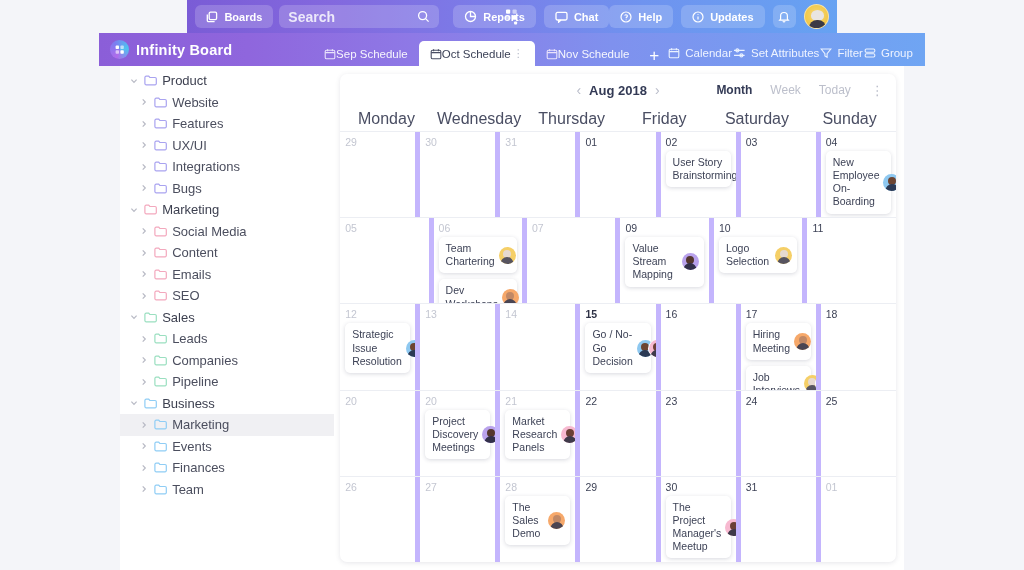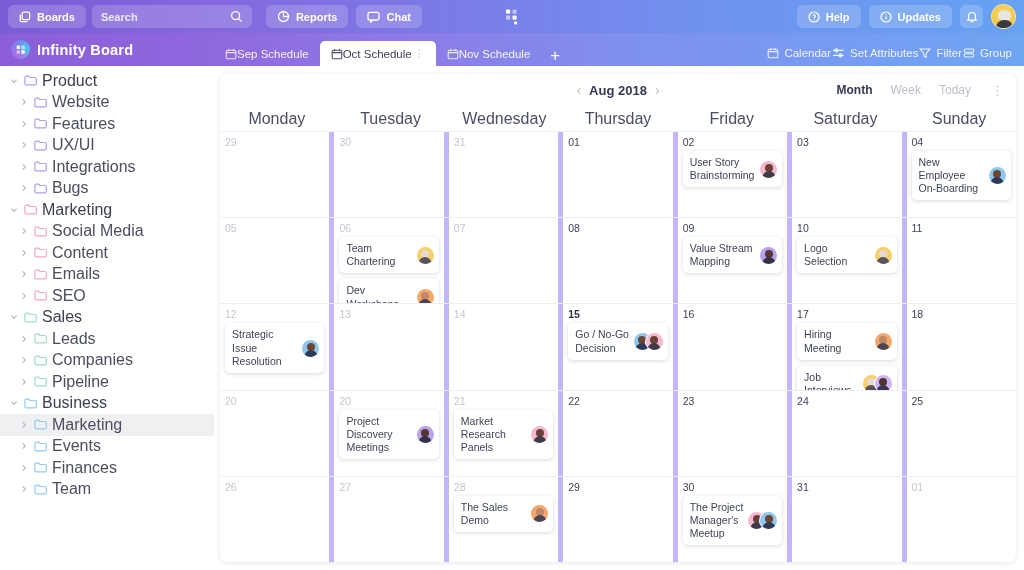--- a/index.html
+++ b/index.html
@@ -2,41 +2,41 @@
 <html><head>
 <meta charset="utf-8">
 <style>
   * { box-sizing: border-box; margin: 0; padding: 0; }
   html, body {
     width: 1024px; height: 570px;
     font-family: "Liberation Sans", sans-serif;
     background: #f4f5f9;
     overflow: hidden;
   }
-  #app { position: relative; width: 1024px; height: 570px; display: flex; flex-direction: column; }
+  #app { position: relative; width: 1024px; height: 570px; display: flex; flex-direction: column; align-items: center; }
 
   
   .topbar {
     height: 33px; flex: 0 0 33px;
     background: linear-gradient(90deg, #7a5cd6 0%, #8368de 22%, #7b7ce8 45%, #6f93ef 70%, #66a2f2 100%);
     display: flex; align-items: center; padding: 0 8px; position: relative;
   }
   .tb-btn {
     display: flex; align-items: center; gap: 6px;
     height: 23px; padding: 0 11px; border-radius: 6px;
     background: rgba(255,255,255,0.18);
     color: #fff; font-size: 11px; font-weight: bold; white-space: nowrap;
     cursor: pointer;
   }
   .tb-search {
     display: flex; align-items: center; justify-content: space-between;
     width: 160px; height: 23px; padding: 0 9px; border-radius: 6px;
     background: rgba(255,255,255,0.18); margin-left: 6px; cursor: text;
   }
-  .tb-search .ph { color: rgba(255,255,255,0.82); font-size: 11px; font-weight: bold; }
+  .tb-search .ph { color: rgba(255,255,255,0.82); font-size: 14px; font-weight: bold; }
   .tb-gap { margin-left: 14px; }
   .tb-right { margin-left: auto; display: flex; align-items: center; gap: 8px; }
   .bell { width: 23px; height: 23px; border-radius: 6px; background: rgba(255,255,255,0.18);
           display: flex; align-items: center; justify-content: center; cursor: pointer; }
   .avatar-top {
     width: 25px; height: 25px; border-radius: 50%;
     background: radial-gradient(circle at 50% 42%, #f7d774 0%, #f2c94c 62%, #edbb3c 100%);
     position: relative; overflow: hidden; cursor: pointer; border: 1px solid rgba(255,255,255,0.5);
   }
   .avatar-top::before { content:""; position:absolute; left:6px; top:5px; width:13px; height:11px;
@@ -80,21 +80,21 @@
   .body { flex: 1; display: flex; min-height: 0; background: #fff; }
 
   
   .sidebar { width: 214px; flex: 0 0 214px; background: #fff; padding-top: 4px; overflow: hidden; }
   .tree-row {
     display: flex; align-items: center; height: 21.5px; padding-left: 8px; cursor: pointer; gap: 5px;
   }
   .tree-row.selected { background: #f0f0f3; }
   .tree-row .caret { width: 11px; color: #b7b9c4; font-size: 9px; display: flex; align-items: center; justify-content: center; }
   .tree-row.child { padding-left: 18px; }
-  .tree-label { font-size: 16px; color: #4b4e5e; }
+  .tree-label { font-size: 13px; color: #4b4e5e; }
   .tree-row.root .tree-label { color: #3d4050; }
 
   
   .calwrap { flex: 1; padding: 8px 8px 8px 6px; min-width: 0; }
   .calendar {
     width: 100%; height: 100%; background: #fff; border-radius: 7px;
     box-shadow: 0 1px 5px rgba(60,64,90,0.13); display: flex; flex-direction: column; overflow: hidden;
   }
   .cal-top { height: 32px; flex: 0 0 32px; display: flex; align-items: center; padding: 0 12px; position: relative; }
   .nav-arrow { color: #b9bcc9; font-size: 14px; padding: 0 8px; cursor: pointer; user-select: none; }
@@ -594,21 +594,20 @@
           <div class="cal-views">
             <span class="view-opt active">Month</span>
             <span class="view-opt">Week</span>
             <span class="view-opt">Today</span>
             <span class="kebab">⋮</span>
           </div>
         </div>
 
         <div class="dow-row" id="dow-row">
             <div class="dow">Monday</div>
-            <div class="dow">Tuesday</div>
             <div class="dow">Wednesday</div>
             <div class="dow">Thursday</div>
             <div class="dow">Friday</div>
             <div class="dow">Saturday</div>
             <div class="dow">Sunday</div>
           </div>
         <div class="grid" id="grid">
             <div class="week">
               <div class="day">
                 <div class="daynum muted">29</div>
@@ -672,23 +671,20 @@
                       <span class="head"></span>
                       <span class="body2"></span>
                     </span>
                   </span>
                 </div>
               </div>
               <div class="day">
                 <div class="daynum muted">07</div>
               </div>
               <div class="day">
-                <div class="daynum">08</div>
-              </div>
-              <div class="day">
                 <div class="daynum">09</div>
                 <div class="event">
                   <span class="ev-title">Value Stream Mapping</span>
                   <span class="ev-people">
                     <span class="ava a-purple">
                       <span class="head"></span>
                       <span class="body2"></span>
                     </span>
                   </span>
                 </div>

